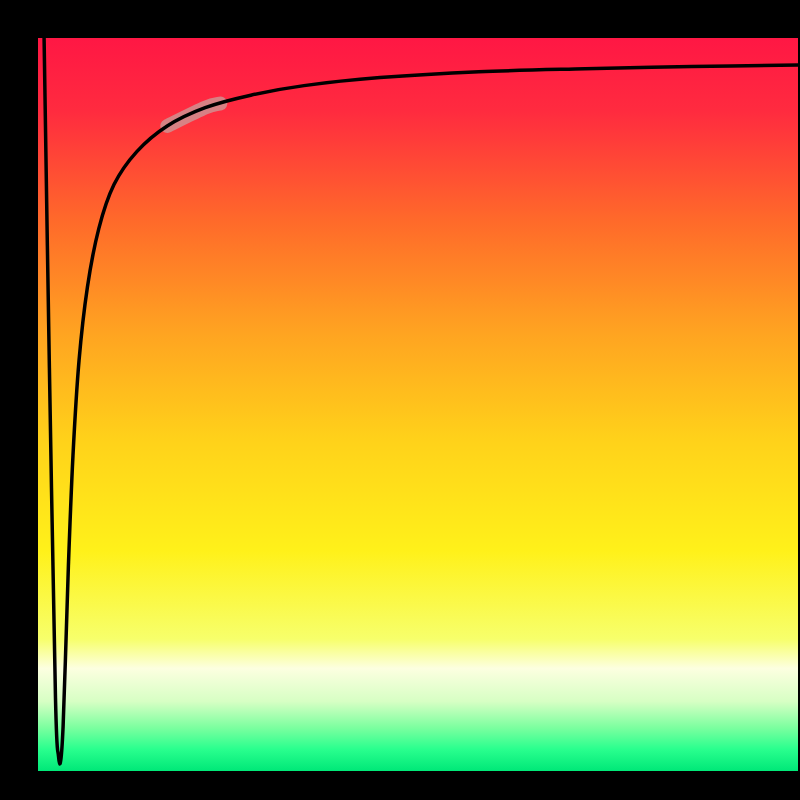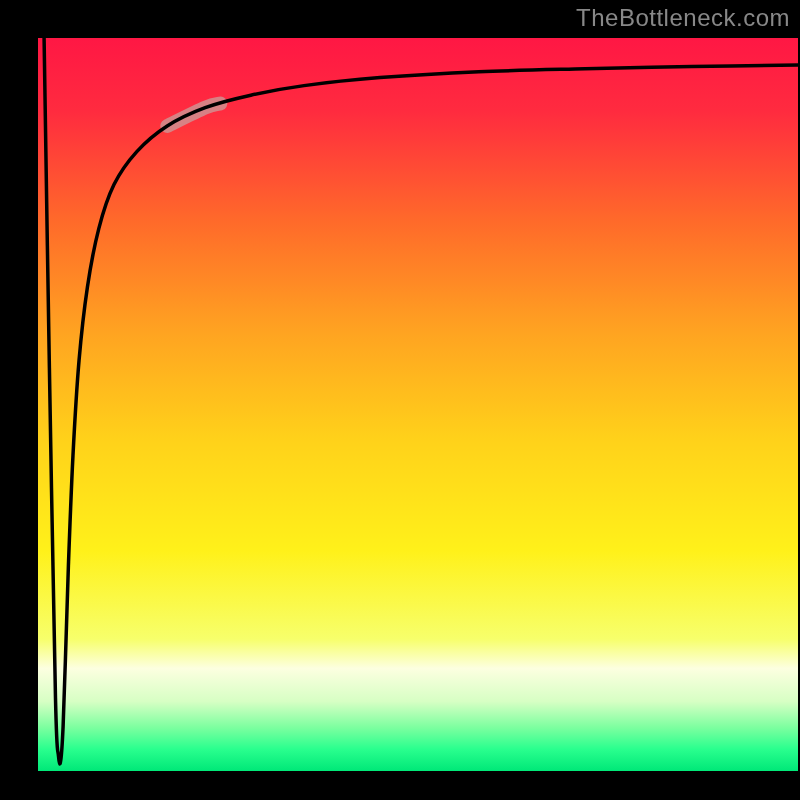--- a/index.html
+++ b/index.html
@@ -30,21 +30,20 @@
   svg.plot {
     position: absolute;
     left: 0;
     top: 0;
   }
 </style>
 </head>
 <body>
 
 <div class="stage">
-  <div class="watermark">TheBottleneck.com</div>
   <svg class="plot" width="800" height="800" viewBox="0 0 800 800">
     <defs>
       <linearGradient id="bgGrad" x1="0" y1="0" x2="0" y2="1">
           <stop offset="0.00%" stop-color="#ff1744"></stop>
           <stop offset="10.00%" stop-color="#ff2b3f"></stop>
           <stop offset="25.00%" stop-color="#ff6a2a"></stop>
           <stop offset="40.00%" stop-color="#ffa321"></stop>
           <stop offset="55.00%" stop-color="#ffd21a"></stop>
           <stop offset="70.00%" stop-color="#fff11a"></stop>
           <stop offset="82.00%" stop-color="#f7ff6b"></stop>

